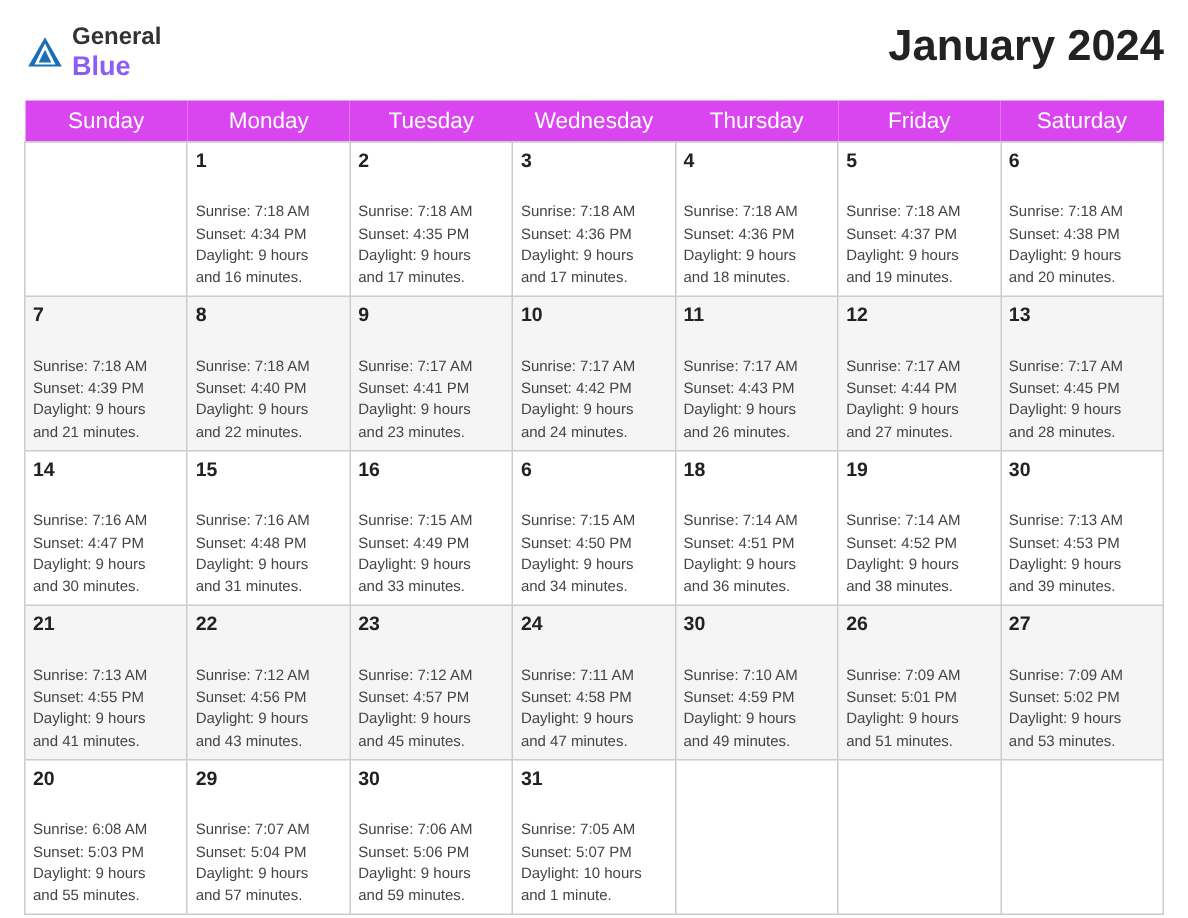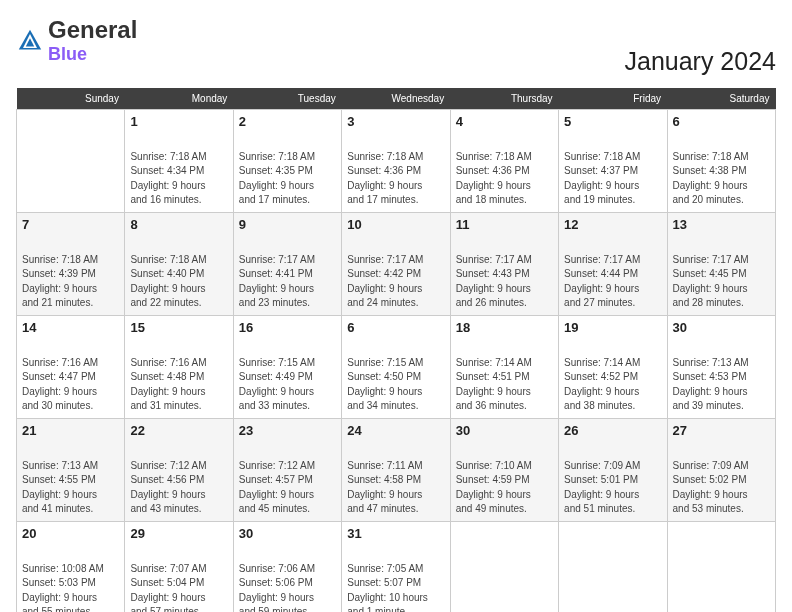--- a/index.html
+++ b/index.html
@@ -15,58 +15,57 @@
       justify-content: space-between;
       align-items: flex-start;
       margin-bottom: 12px;
     }
     .logo {
       display: flex;
       align-items: center;
       gap: 4px;
     }
     .logo-text-general {
-      font-size: 24px;
+      font-size: 16px;
       font-weight: bold;
       color: #333;
     }
     .logo-text-blue {
       font-size: 18px;
       font-weight: bold;
       color: #8b5cf6;
     }
     .logo-icon {
       width: 28px;
       height: 28px;
     }
     .title-block {
       text-align: right;
     }
     .month-title {
-      font-size: 25px;
-      font-weight: normal;
+      font-size: 29px;
+      font-weight: bold;
       color: #222;
       line-height: 1.1;
-      margin-top: 32px;
     }
     .subtitle {
       font-size: 15px;
       color: #555;
     }
     .calendar {
       width: 100%;
       border-collapse: collapse;
       font-size: 10.5px;
     }
     .calendar th {
-      background: #404040;
+      background: #d946ef;
       color: #fff;
-      text-align: right;
+      text-align: center;
       padding: 5px 6px;
-      font-size: 10px;
+      font-size: 15px;
       font-weight: normal;
     }
     .calendar td {
       border: 1px solid #ccc;
       vertical-align: top;
       padding: 4px 5px;
       width: 108px;
       min-height: 80px;
       background: #fff;
     }
@@ -319,21 +318,21 @@
           <div class="day-number">27</div>
           <div class="day-info" style="white-space: pre-line;">Sunrise: 7:09 AM
 Sunset: 5:02 PM
 Daylight: 9 hours
 and 53 minutes.</div>
         </td>
       </tr>
       <tr>
         <td>
           <div class="day-number">20</div>
-          <div class="day-info" style="white-space: pre-line;">Sunrise: 10:08 AM
+          <div class="day-info" style="white-space: pre-line;">Sunrise: 6:08 AM
 Sunset: 5:03 PM
 Daylight: 9 hours
 and 55 minutes.</div>
         </td>
         <td>
           <div class="day-number">29</div>
           <div class="day-info" style="white-space: pre-line;">Sunrise: 7:07 AM
 Sunset: 5:04 PM
 Daylight: 9 hours
 and 57 minutes.</div>

